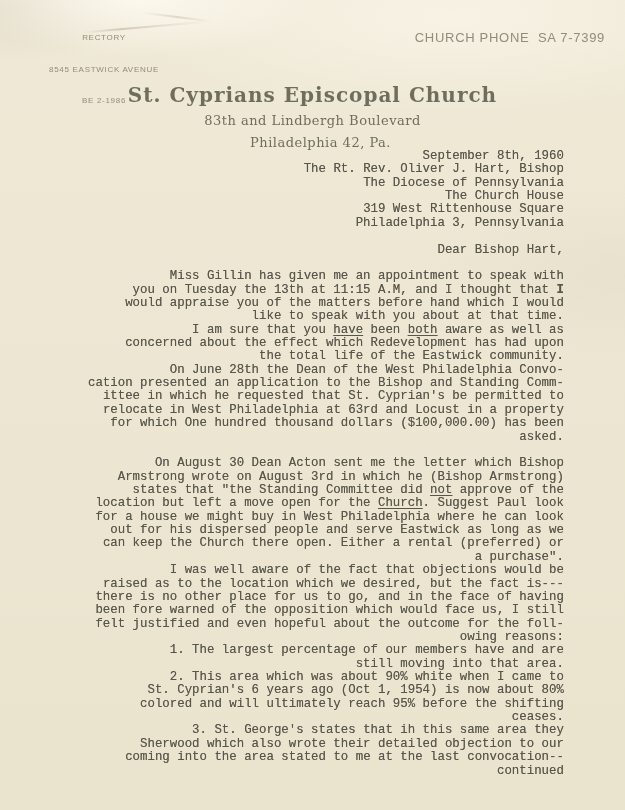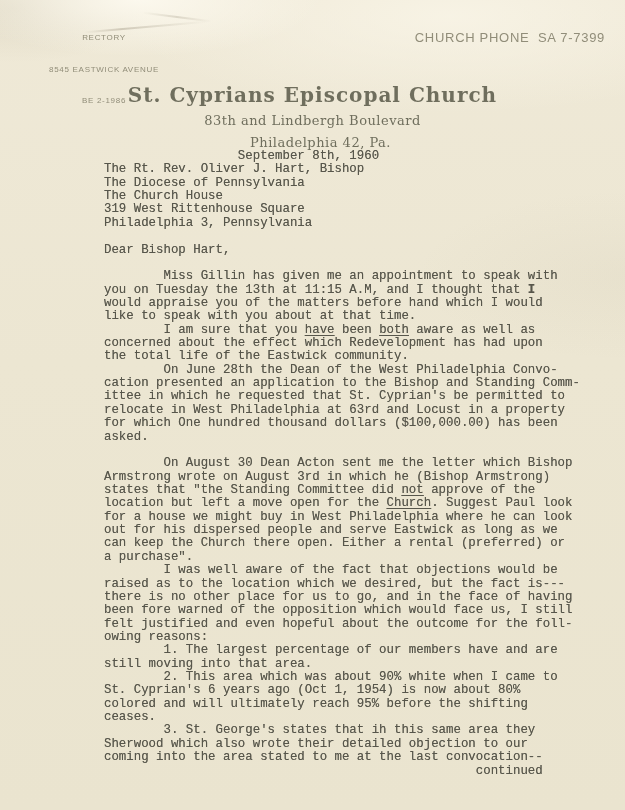--- a/index.html
+++ b/index.html
@@ -33,24 +33,25 @@
     font-size:13px;letter-spacing:0.7px;color:#918d79;white-space:pre;
   }
   .letterhead{
     position:absolute;top:83px;left:0;right:0;text-align:center;
     color:#6f6e5d;font-family:"DejaVu Serif",serif;
   }
   .church-name{font-size:20px;font-weight:bold;letter-spacing:1px;}
   .lh-sub{font-size:13px;font-weight:normal;letter-spacing:0.5px;margin-top:6px;}
   .lh-sub + .lh-sub{margin-top:7px;padding-left:16px;}
   .letter{
-    position:absolute;left:104px;top:150px;
+    position:absolute;left:88px;top:150px;
     font-family:"Liberation Mono","DejaVu Sans Mono",monospace;
     font-size:12.4px;line-height:13.37px;color:#57564b;
     text-shadow:0 0 0.6px rgba(87,86,75,0.65);
+    text-align:right;
   }
   .tline{white-space:pre;height:13.37px;}
   .u{text-decoration:underline;text-underline-offset:2px;}
   .b{font-weight:bold;}
 </style>
 </head>
 <body>
 
 <div class="page">
 

